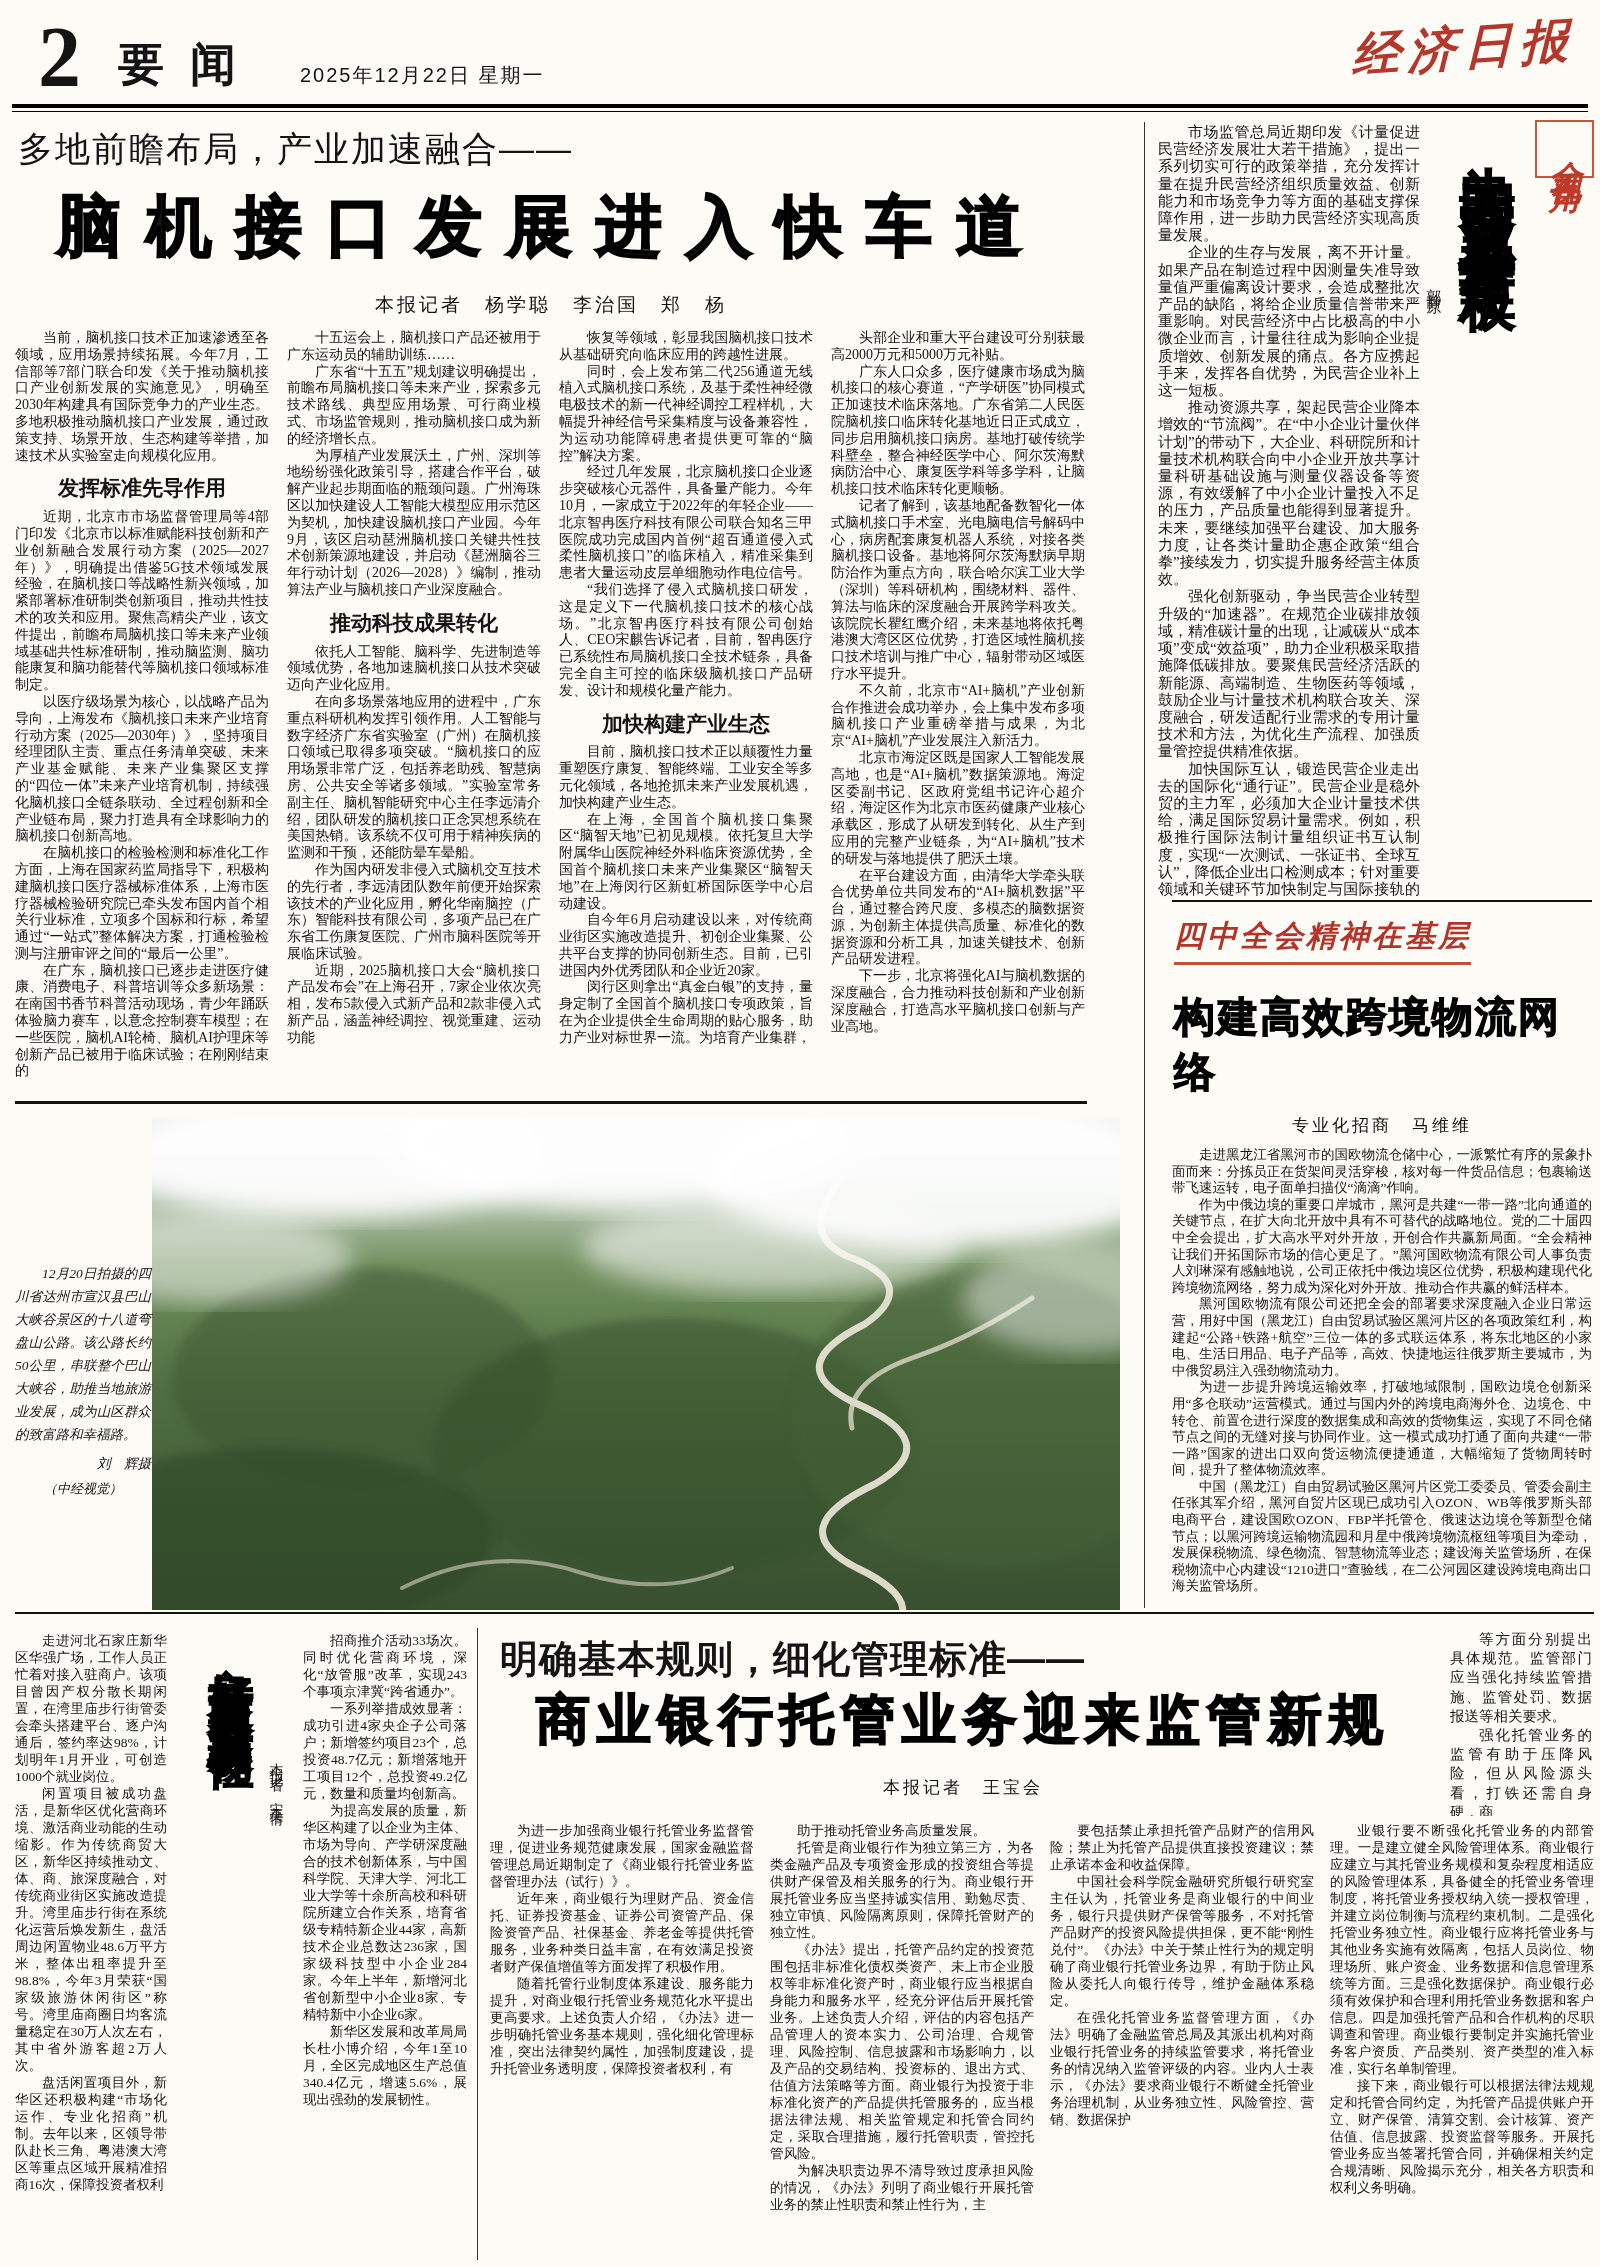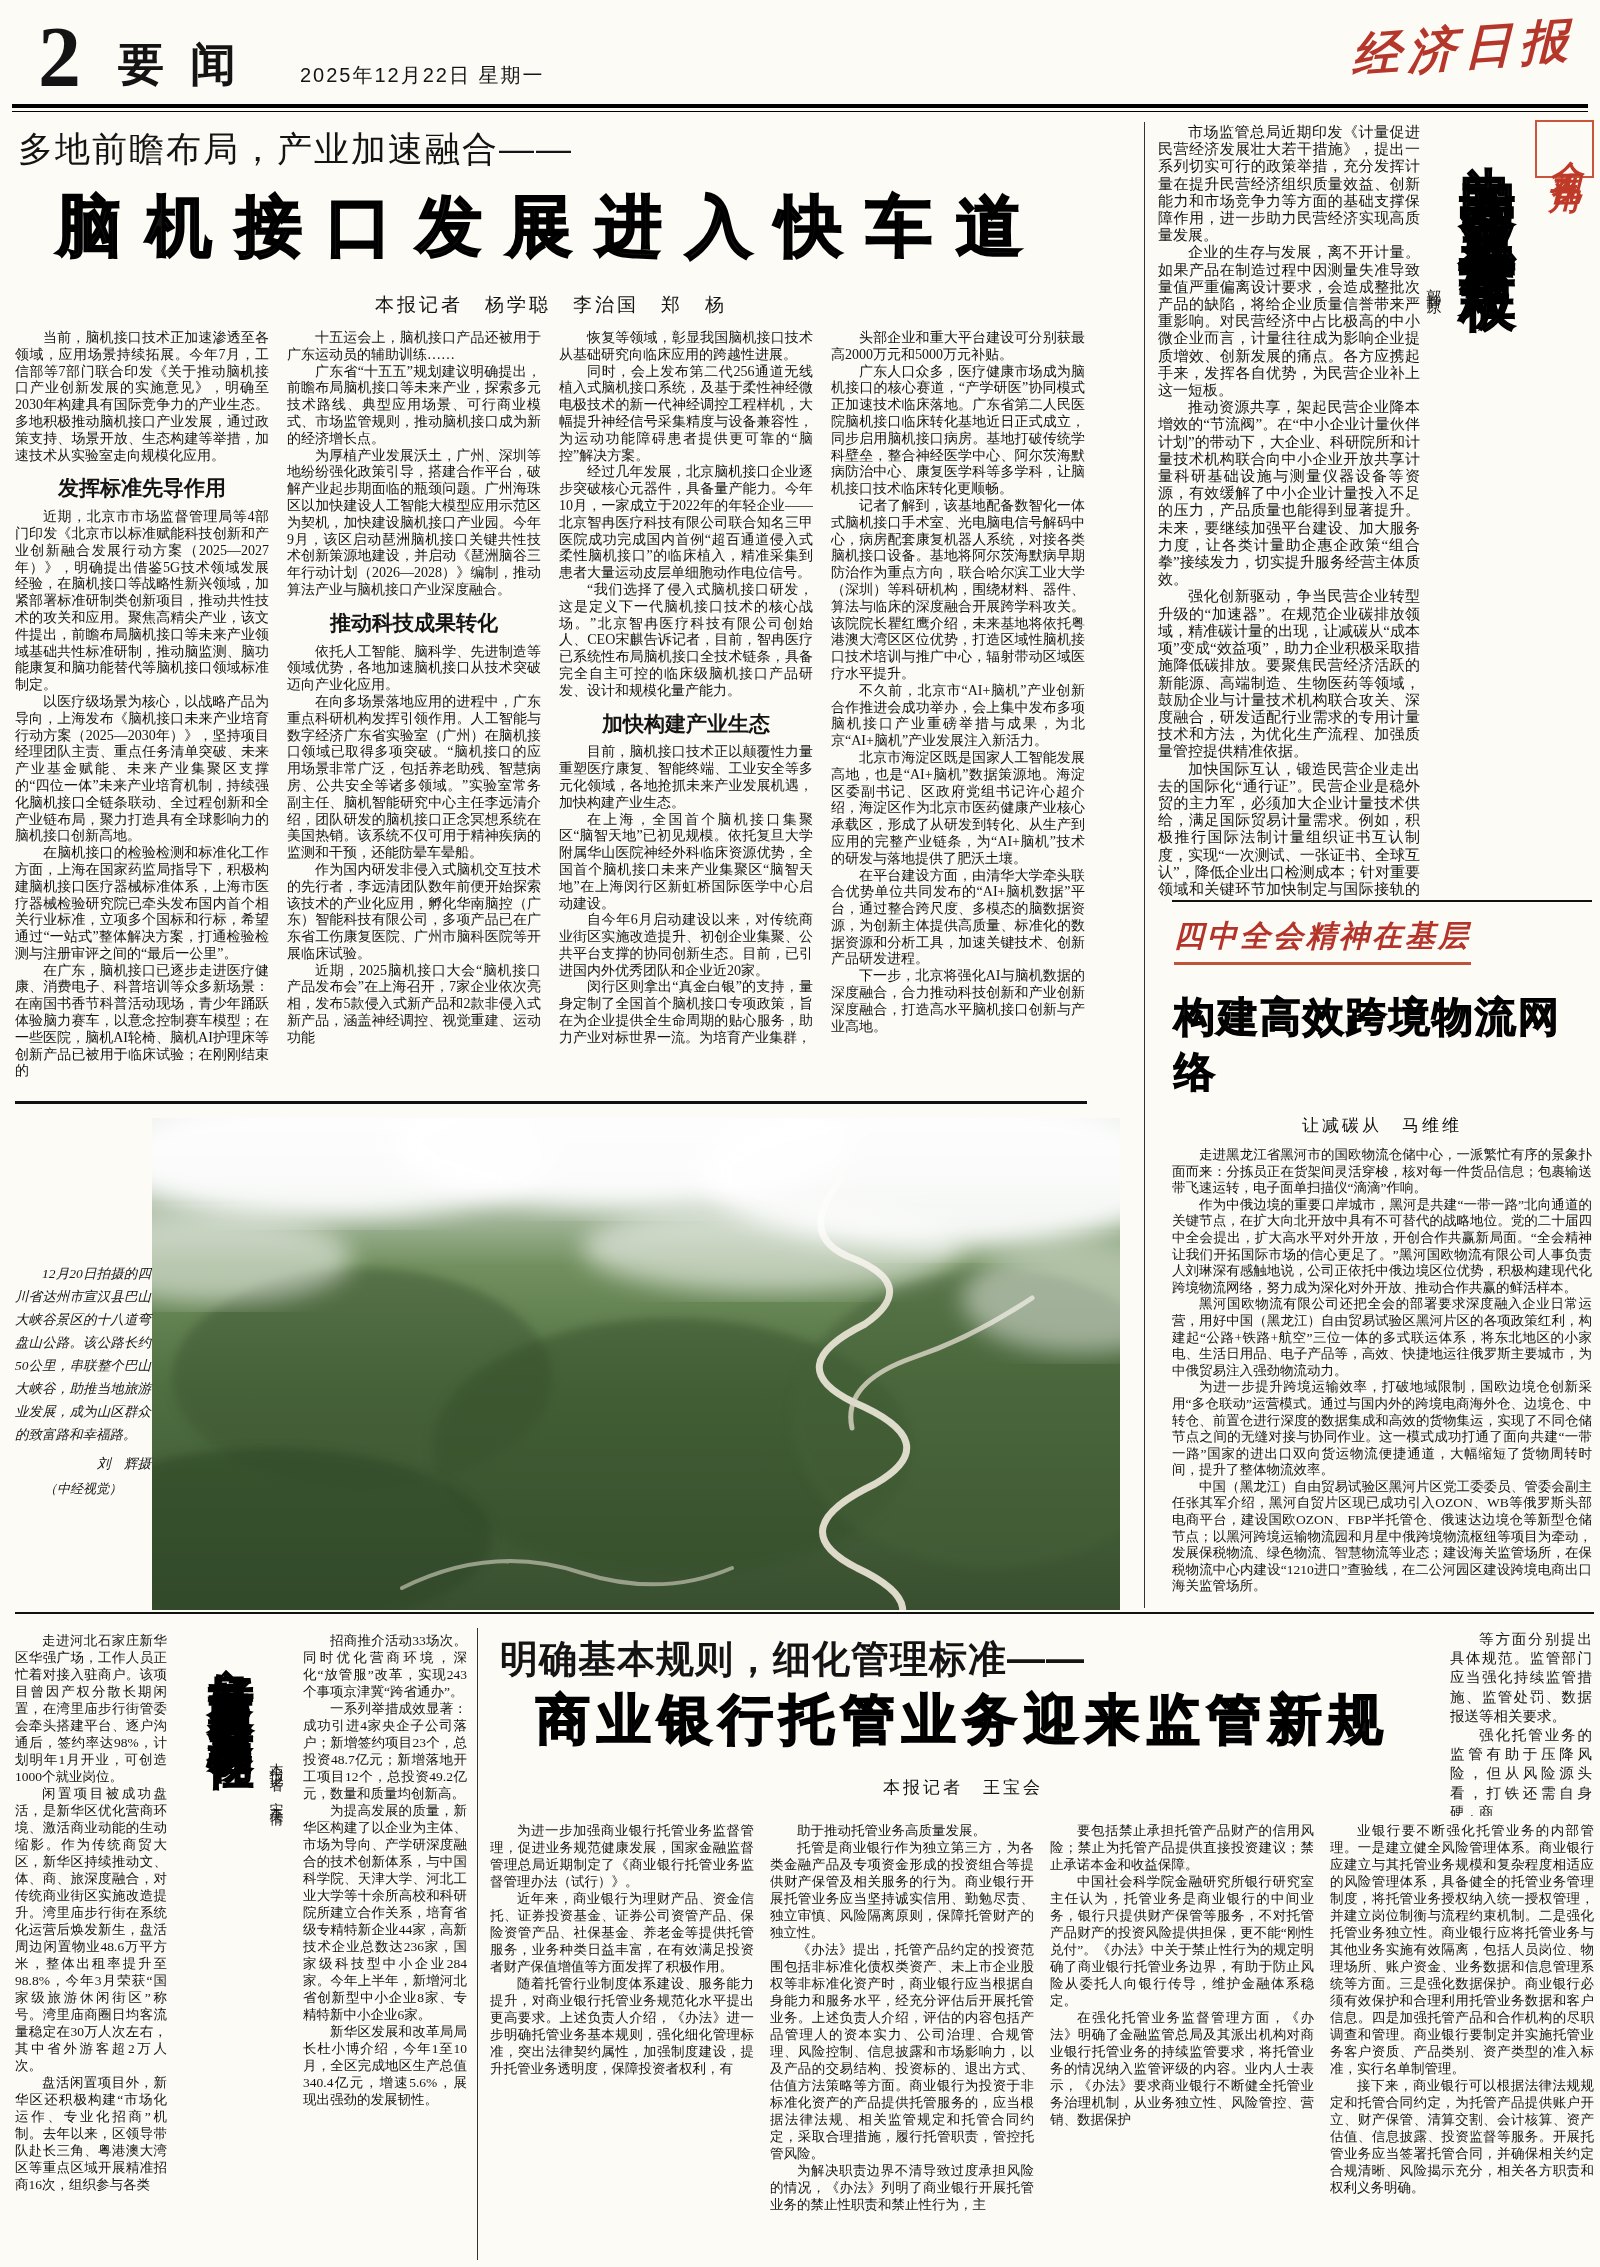--- a/index.html
+++ b/index.html
@@ -152,21 +152,21 @@
     <div class="g-author">郭静原</div>
     <div class="g-headline">为民营企业补上计量短板</div>
     <div class="g-label">金视角</div>
   </div>
 
   <div class="hrule" style="left:1172px;top:900px;width:420px;height:2px;"></div>
 
   <div class="logi">
     <div class="logi-label">四中全会精神在基层</div>
     <h2 class="logi-headline">构建高效跨境物流网络</h2>
-    <div class="logi-byline">让减碳从　马维维</div>
+    <div class="logi-byline">专业化招商　马维维</div>
     <div class="logi-body">
         <p class="para">走进黑龙江省黑河市的国欧物流仓储中心，一派繁忙有序的景象扑面而来：分拣员正在货架间灵活穿梭，核对每一件货品信息；包裹输送带飞速运转，电子面单扫描仪“滴滴”作响。</p>
         <p class="para">作为中俄边境的重要口岸城市，黑河是共建“一带一路”北向通道的关键节点，在扩大向北开放中具有不可替代的战略地位。党的二十届四中全会提出，扩大高水平对外开放，开创合作共赢新局面。“全会精神让我们开拓国际市场的信心更足了。”黑河国欧物流有限公司人事负责人刘琳深有感触地说，公司正依托中俄边境区位优势，积极构建现代化跨境物流网络，努力成为深化对外开放、推动合作共赢的鲜活样本。</p>
         <p class="para">黑河国欧物流有限公司还把全会的部署要求深度融入企业日常运营，用好中国（黑龙江）自由贸易试验区黑河片区的各项政策红利，构建起“公路+铁路+航空”三位一体的多式联运体系，将东北地区的小家电、生活日用品、电子产品等，高效、快捷地运往俄罗斯主要城市，为中俄贸易注入强劲物流动力。</p>
         <p class="para">为进一步提升跨境运输效率，打破地域限制，国欧边境仓创新采用“多仓联动”运营模式。通过与国内外的跨境电商海外仓、边境仓、中转仓、前置仓进行深度的数据集成和高效的货物集运，实现了不同仓储节点之间的无缝对接与协同作业。这一模式成功打通了面向共建“一带一路”国家的进出口双向货运物流便捷通道，大幅缩短了货物周转时间，提升了整体物流效率。</p>
         <p class="para">中国（黑龙江）自由贸易试验区黑河片区党工委委员、管委会副主任张其军介绍，黑河自贸片区现已成功引入OZON、WB等俄罗斯头部电商平台，建设国欧OZON、FBP半托管仓、俄速达边境仓等新型仓储节点；以黑河跨境运输物流园和月星中俄跨境物流枢纽等项目为牵动，发展保税物流、绿色物流、智慧物流等业态；建设海关监管场所，在保税物流中心内建设“1210进口”查验线，在二公河园区建设跨境电商出口海关监管场所。</p>
       </div>
   </div>
 
   <div class="hrule" style="left:15px;top:1101px;width:1072px;height:3px;"></div>
@@ -211,21 +211,21 @@
     <p class="credit">刘　辉摄</p>
     <p class="agency">（中经视觉）</p>
   </div>
 
   <div class="hrule" style="left:15px;top:1612px;width:1579px;height:2px;"></div>
 
   <div class="bizenv">
     <div class="bz-col1">
         <p class="para">走进河北石家庄新华区华强广场，工作人员正忙着对接入驻商户。该项目曾因产权分散长期闲置，在湾里庙步行街管委会牵头搭建平台、逐户沟通后，签约率达98%，计划明年1月开业，可创造1000个就业岗位。</p>
         <p class="para">闲置项目被成功盘活，是新华区优化营商环境、激活商业动能的生动缩影。作为传统商贸大区，新华区持续推动文、体、商、旅深度融合，对传统商业街区实施改造提升。湾里庙步行街在系统化运营后焕发新生，盘活周边闲置物业48.6万平方米，整体出租率提升至98.8%，今年3月荣获“国家级旅游休闲街区”称号。湾里庙商圈日均客流量稳定在30万人次左右，其中省外游客超2万人次。</p>
-        <p class="para">盘活闲置项目外，新华区还积极构建“市场化运作、专业化招商”机制。去年以来，区领导带队赴长三角、粤港澳大湾区等重点区域开展精准招商16次，组织参与各类</p>
+        <p class="para">盘活闲置项目外，新华区还积极构建“市场化运作、专业化招商”机制。去年以来，区领导带队赴长三角、粤港澳大湾区等重点区域开展精准招商16次，保障投资者权利</p>
       </div>
     <div class="bz-headline">良好营商服务提升发展韧性</div>
     <div class="bz-byline">本报记者　宋美倩</div>
     <div class="bz-col2">
         <p class="para">招商推介活动33场次。同时优化营商环境，深化“放管服”改革，实现243个事项京津冀“跨省通办”。</p>
         <p class="para">一系列举措成效显著：成功引进4家央企子公司落户；新增签约项目23个，总投资48.7亿元；新增落地开工项目12个，总投资49.2亿元，数量和质量均创新高。</p>
         <p class="para">为提高发展的质量，新华区构建了以企业为主体、市场为导向、产学研深度融合的技术创新体系，与中国科学院、天津大学、河北工业大学等十余所高校和科研院所建立合作关系，培育省级专精特新企业44家，高新技术企业总数达236家，国家级科技型中小企业284家。今年上半年，新增河北省创新型中小企业8家、专精特新中小企业6家。</p>
         <p class="para">新华区发展和改革局局长杜小博介绍，今年1至10月，全区完成地区生产总值340.4亿元，增速5.6%，展现出强劲的发展韧性。</p>
       </div>
   </div>

